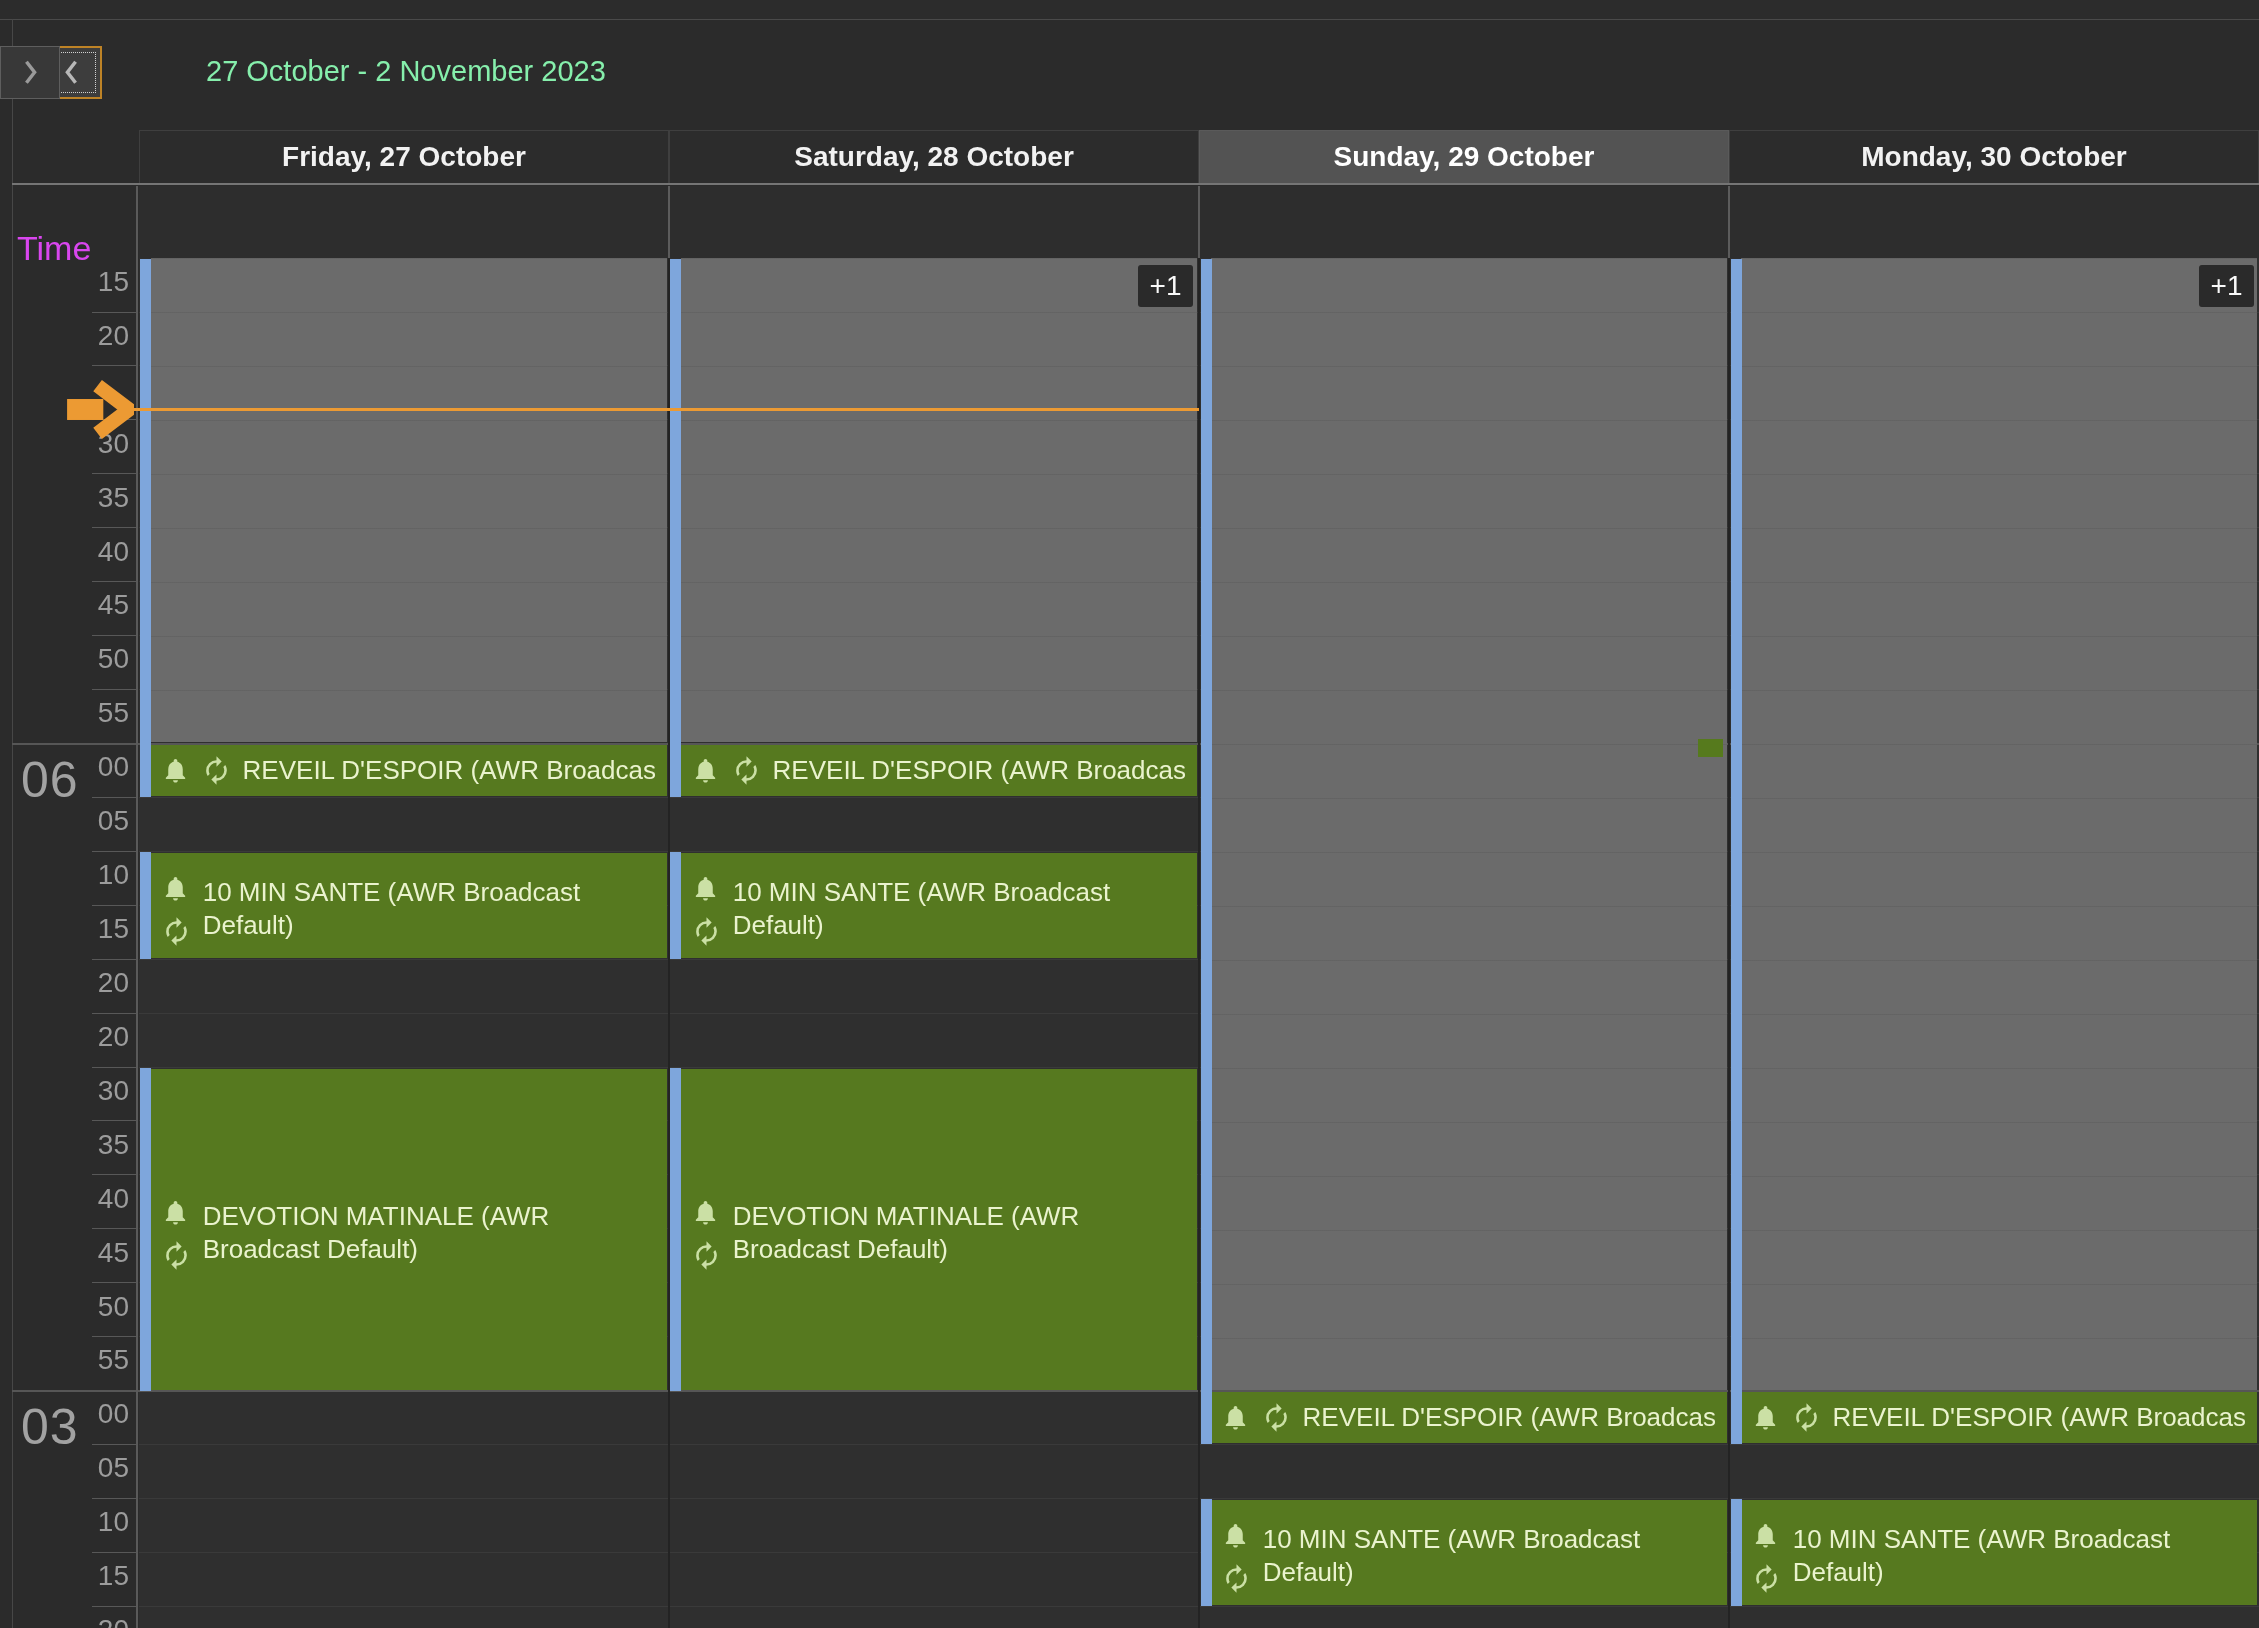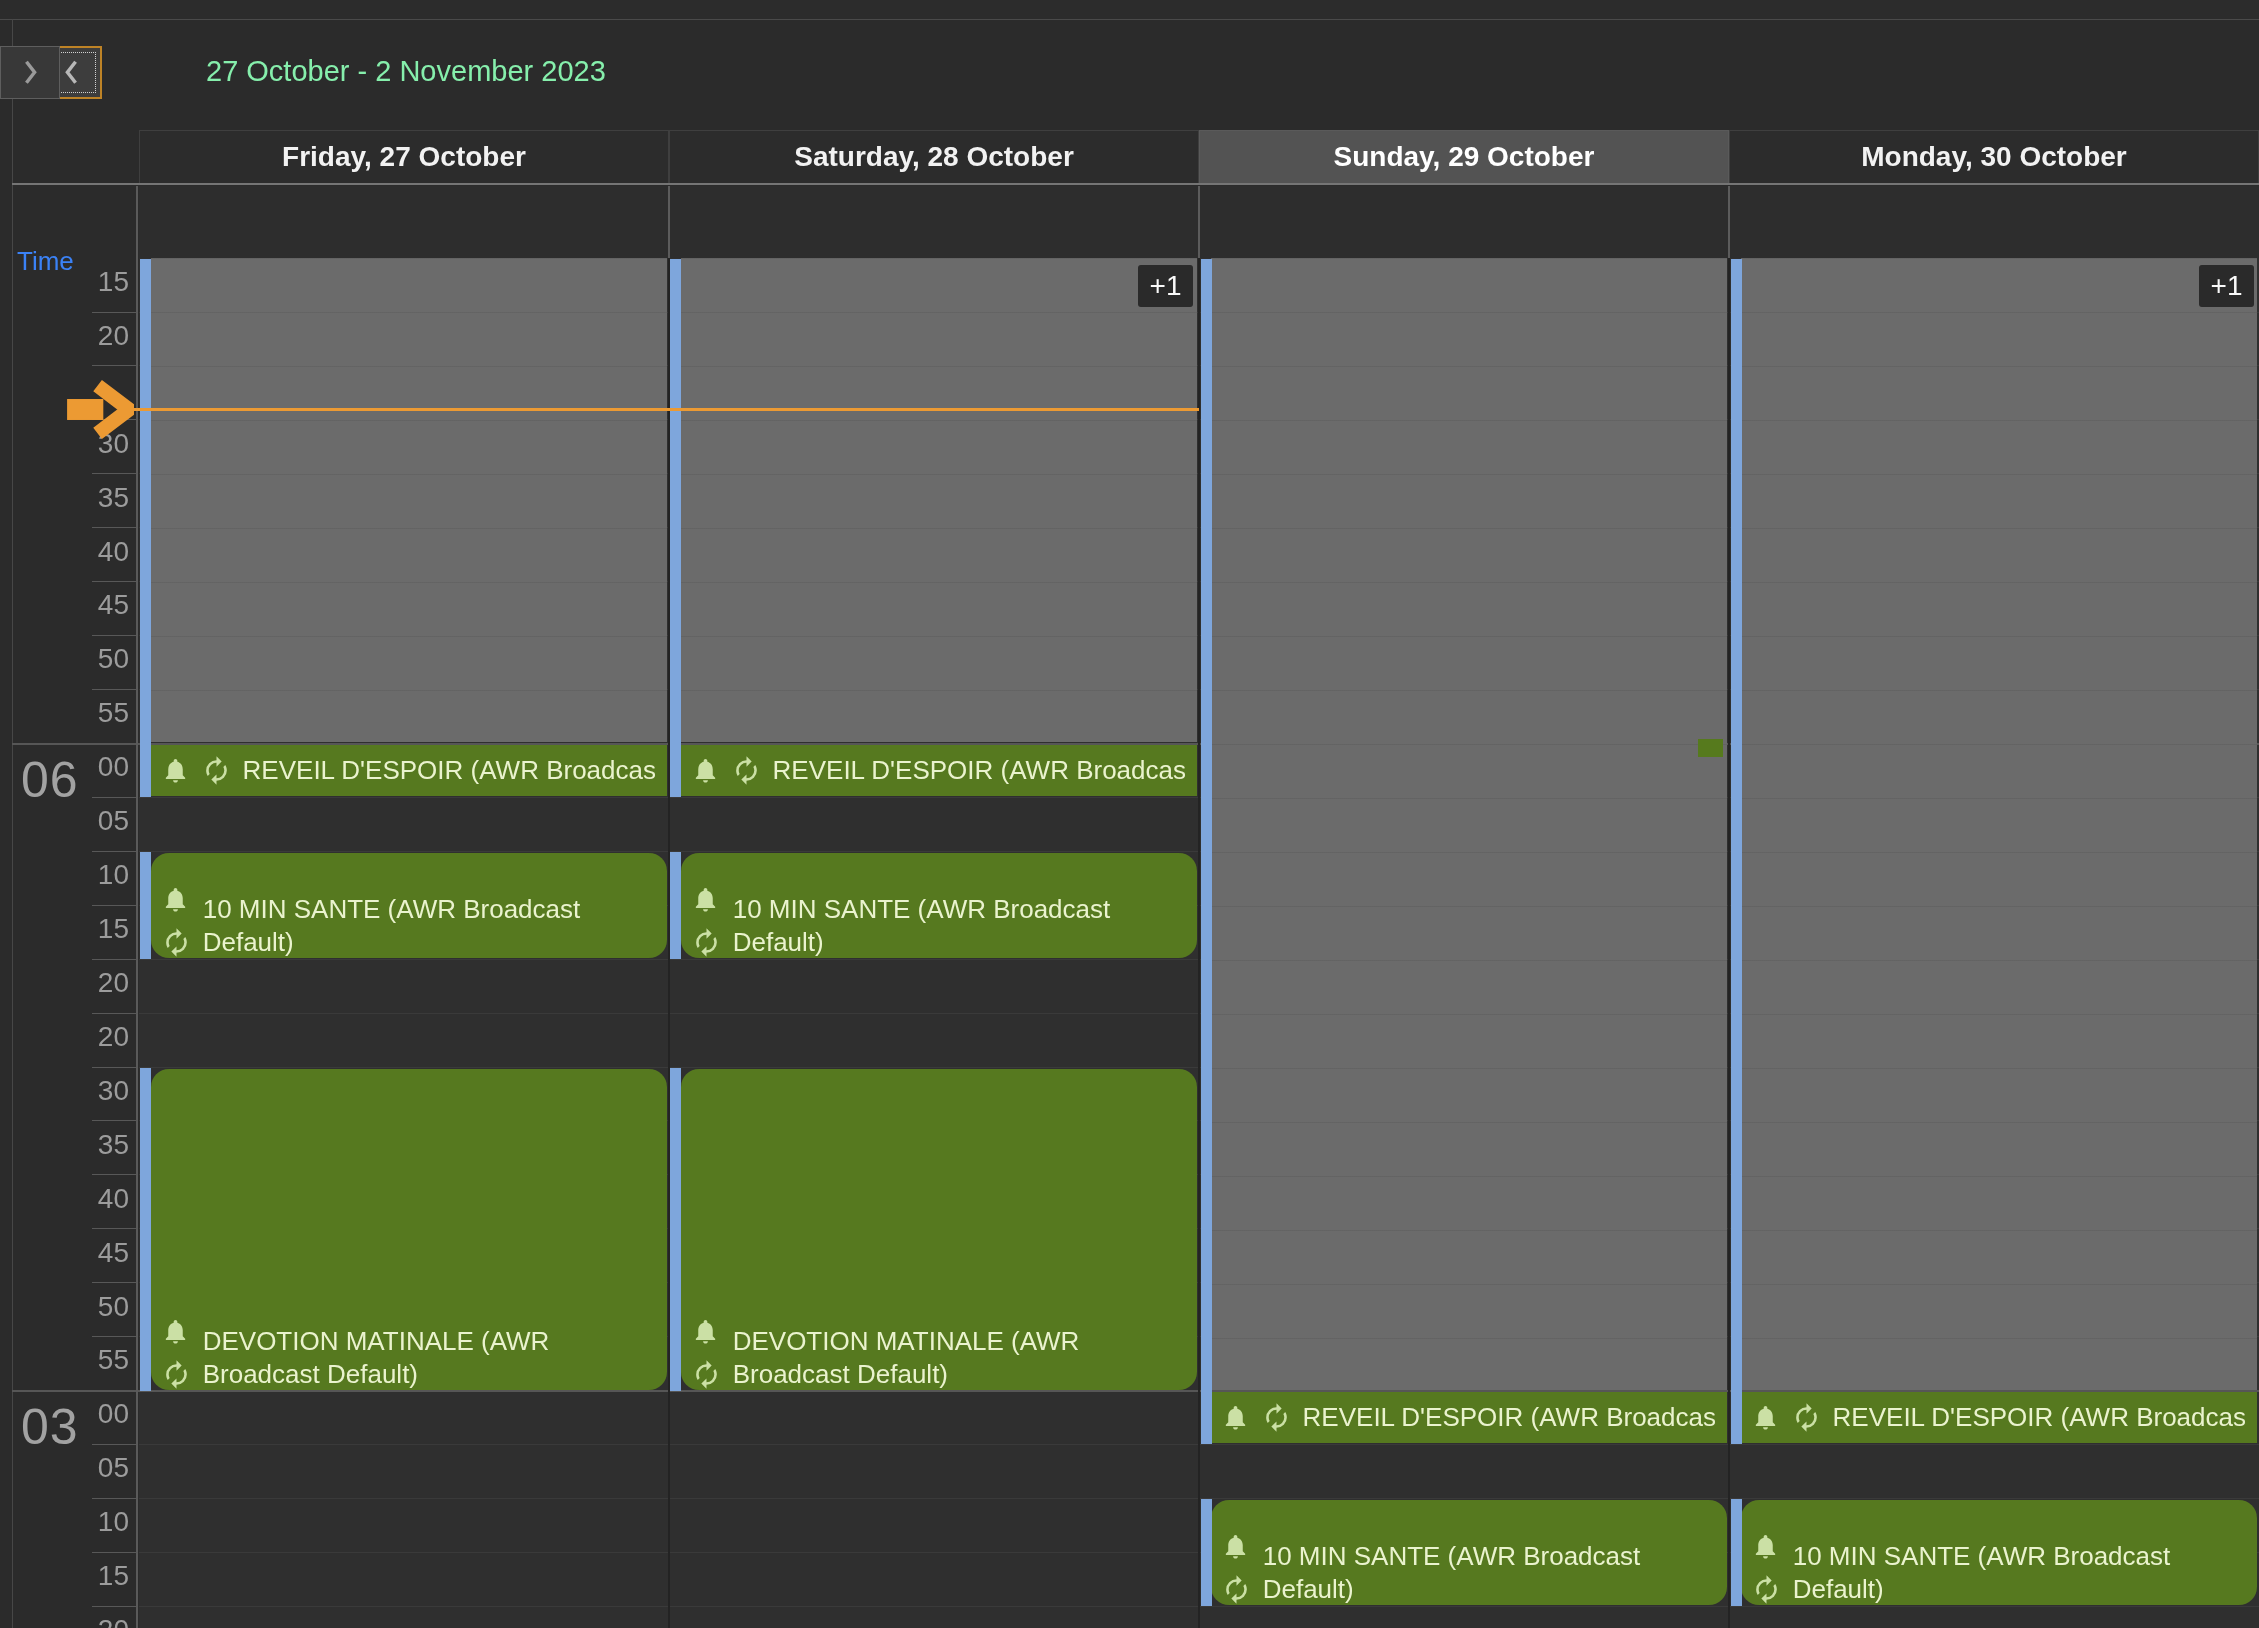--- a/index.html
+++ b/index.html
@@ -12,34 +12,34 @@
   .nav.prev{left:41px;width:61px;background:#3D3D3D;border:2.9px solid #BE8326;}
   .nav .focus-dots{position:absolute;inset:3.8px;border:1.9px dotted #D2D2D2;pointer-events:none;}
   .date-range{position:absolute;left:206px;top:55px;font-size:29px;color:#86efac;}
   .header-sep{position:absolute;left:11.5px;top:183px;width:2248px;height:1.9px;background:#757575;z-index:3;}
   .header-cell{position:absolute;top:130px;height:54px;background:#2C2C2C;border:1.9px solid #3F3F3F;
        box-sizing:border-box;display:flex;align-items:center;justify-content:center;
        font-weight:bold;font-size:28px;color:#F2F2F2;z-index:2;}
   .header-cell.today{background:#535353;border-color:#5A5A5A;color:#FFFFFF;}
   .allday-cell{position:absolute;top:186px;height:72px;background:#2D2D2D;z-index:1;}
   .allday-sep{position:absolute;top:186px;height:72px;width:1.9px;background:#5C5C5C;z-index:2;}
-  .time-label{position:absolute;left:17px;top:246px;font-size:26px;color:#3b82f6;z-index:2;}
+  .time-label{position:absolute;left:17px;top:229px;font-size:34px;color:#d946ef;z-index:2;}
   .day-col{position:absolute;top:258px;height:1371px;background:#2F2F2F;z-index:0;}
   .hour-line{position:absolute;left:11.5px;width:2248px;height:1.9px;background:#565656;z-index:1;}
   .slot-line{position:absolute;left:139px;width:2121px;height:1.4px;background:#3A3A3A;z-index:1;}
   .gutter-tick{position:absolute;left:92px;width:45px;height:1.4px;background:#585858;z-index:1;}
   .gutter-border{position:absolute;left:136px;top:186px;width:1.9px;height:1442px;background:#5A5A5A;z-index:4;}
   .col-sep{position:absolute;top:258px;height:1371px;width:2.4px;background:#232323;z-index:4;}
   .minute{position:absolute;left:56px;width:73px;text-align:right;font-size:28px;color:#9C9C9C;z-index:2;line-height:1;}
   .hourlbl{position:absolute;left:21px;font-size:50px;color:#A2A2A2;z-index:2;line-height:1;letter-spacing:1px;}
   .grey-block{position:absolute;z-index:2;}
   .stripe{position:absolute;width:10.5px;z-index:5;}
   .ev{position:absolute;box-sizing:border-box;overflow:hidden;font-size:26px;line-height:32.5px;z-index:3;cursor:pointer;}
   .ev.inline{display:flex;align-items:center;gap:11px;padding:0 9.6px;white-space:nowrap;}
-  .ev.stacked{display:flex;gap:9.6px;padding:6.7px 9.6px 0 9.6px;align-items:flex-end;border-radius:18px;}
+  .ev.stacked{display:flex;gap:9.6px;padding:6.7px 9.6px 0 9.6px;align-items:center;}
   .icon-col{display:flex;flex-direction:column;gap:13.4px;flex:0 0 32.5px;padding-top:2.9px;}
   .ev-text{max-width:411px;}
   .badge{position:absolute;width:55px;height:42px;background:#2A2A2A;border-radius:2.9px;color:#FAFAFA;
        font-size:28px;display:flex;align-items:center;justify-content:center;z-index:6;cursor:pointer;}
   .edge-marker{position:absolute;width:25px;height:18px;z-index:6;}
   .now-line{position:absolute;height:2.9px;z-index:7;}
   .now-arrow{position:absolute;z-index:7;}
 </style>
 </head>
 <body>

